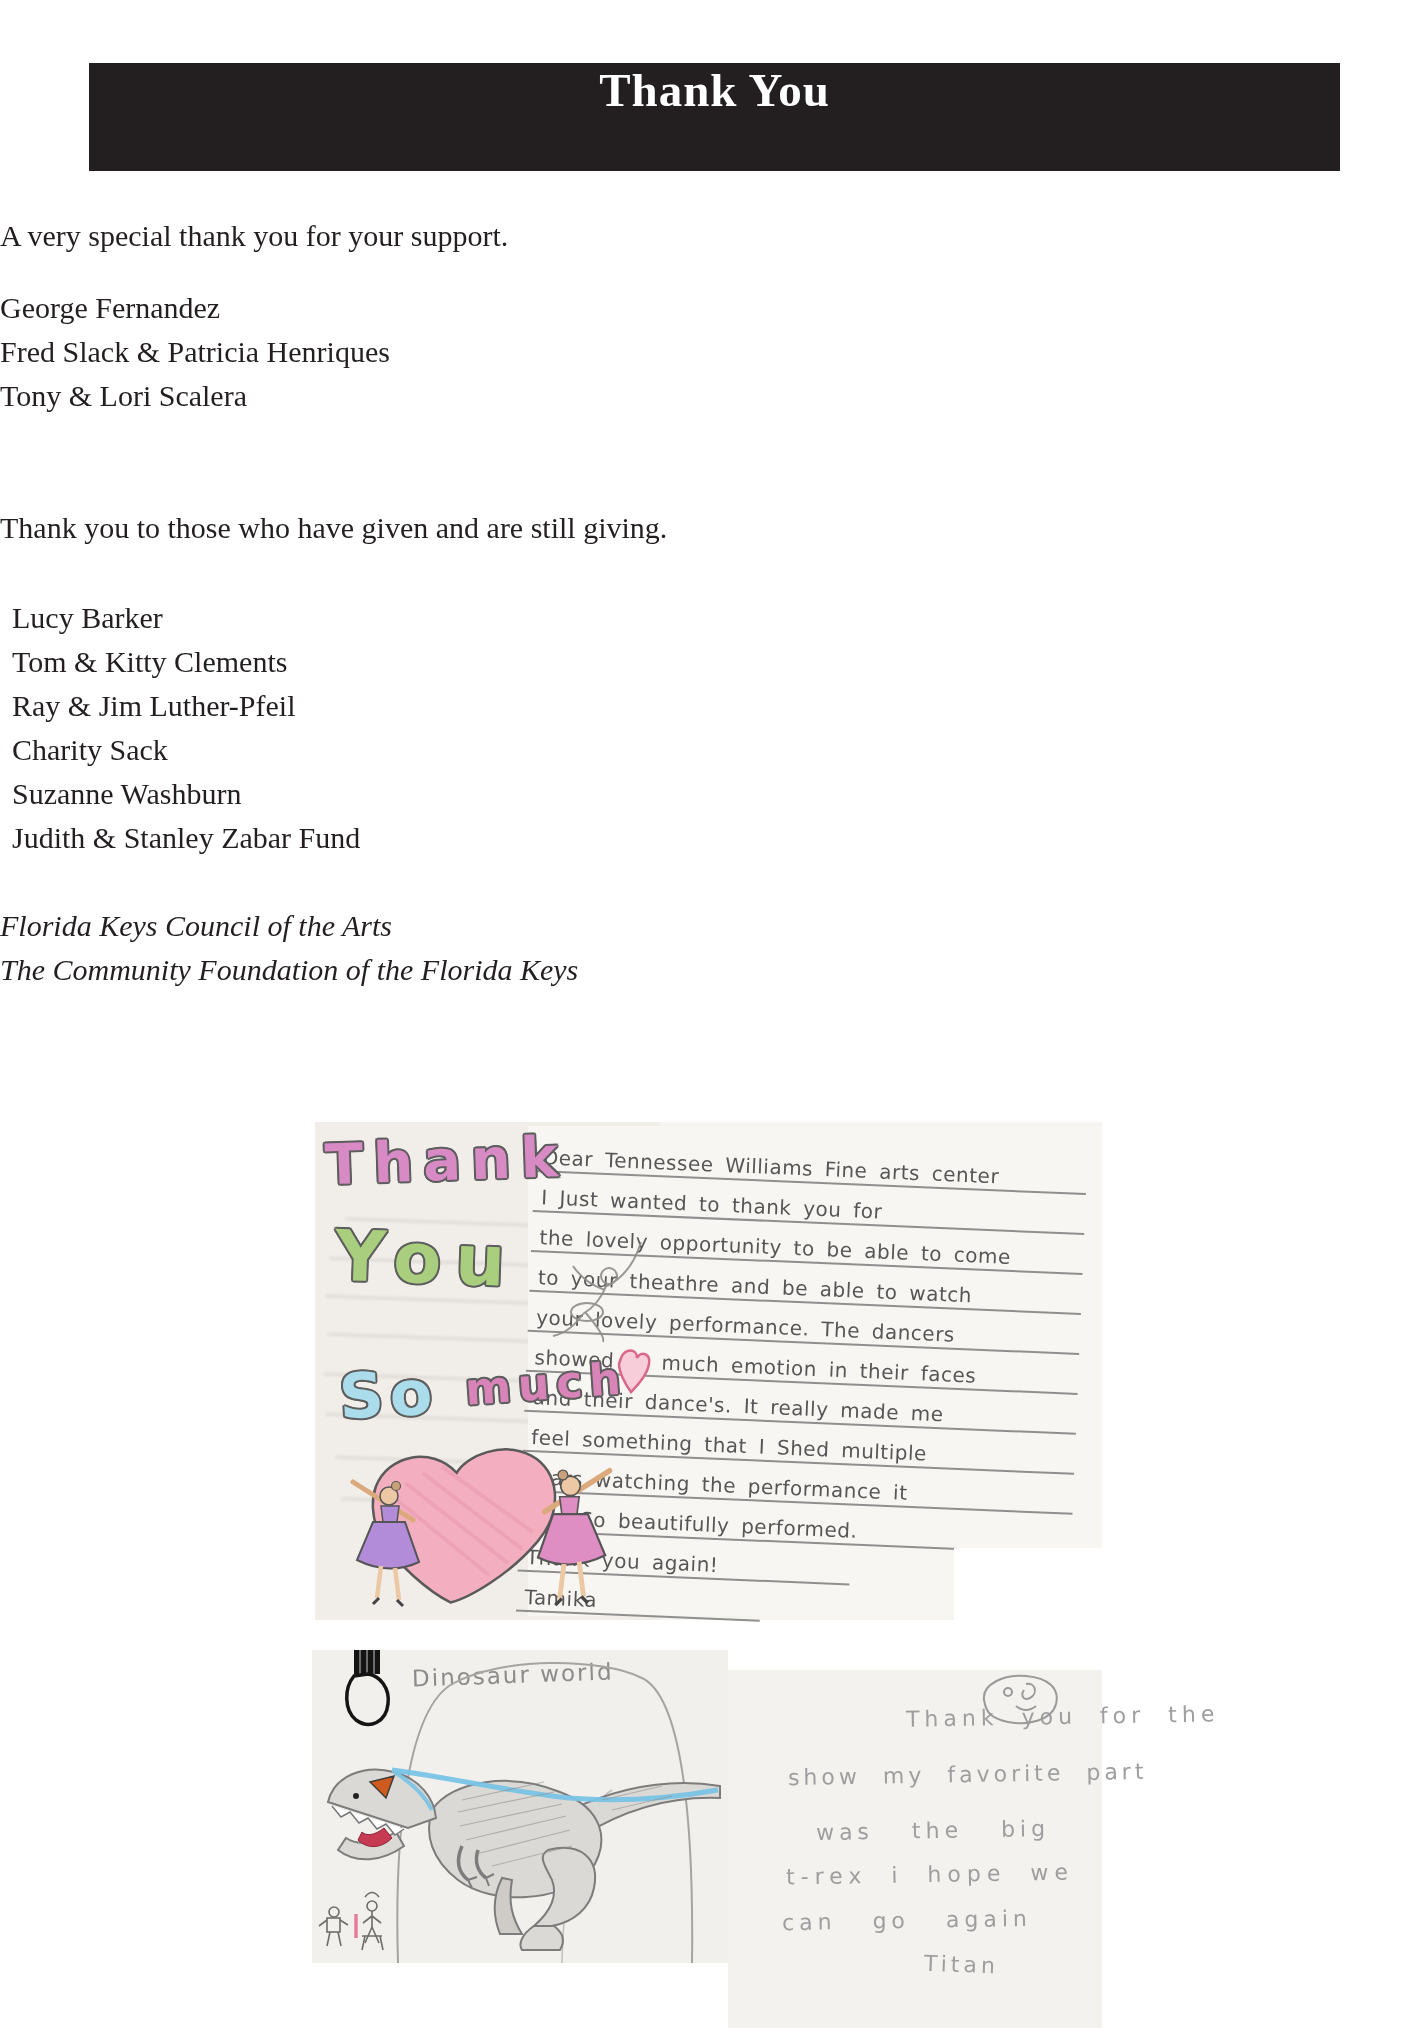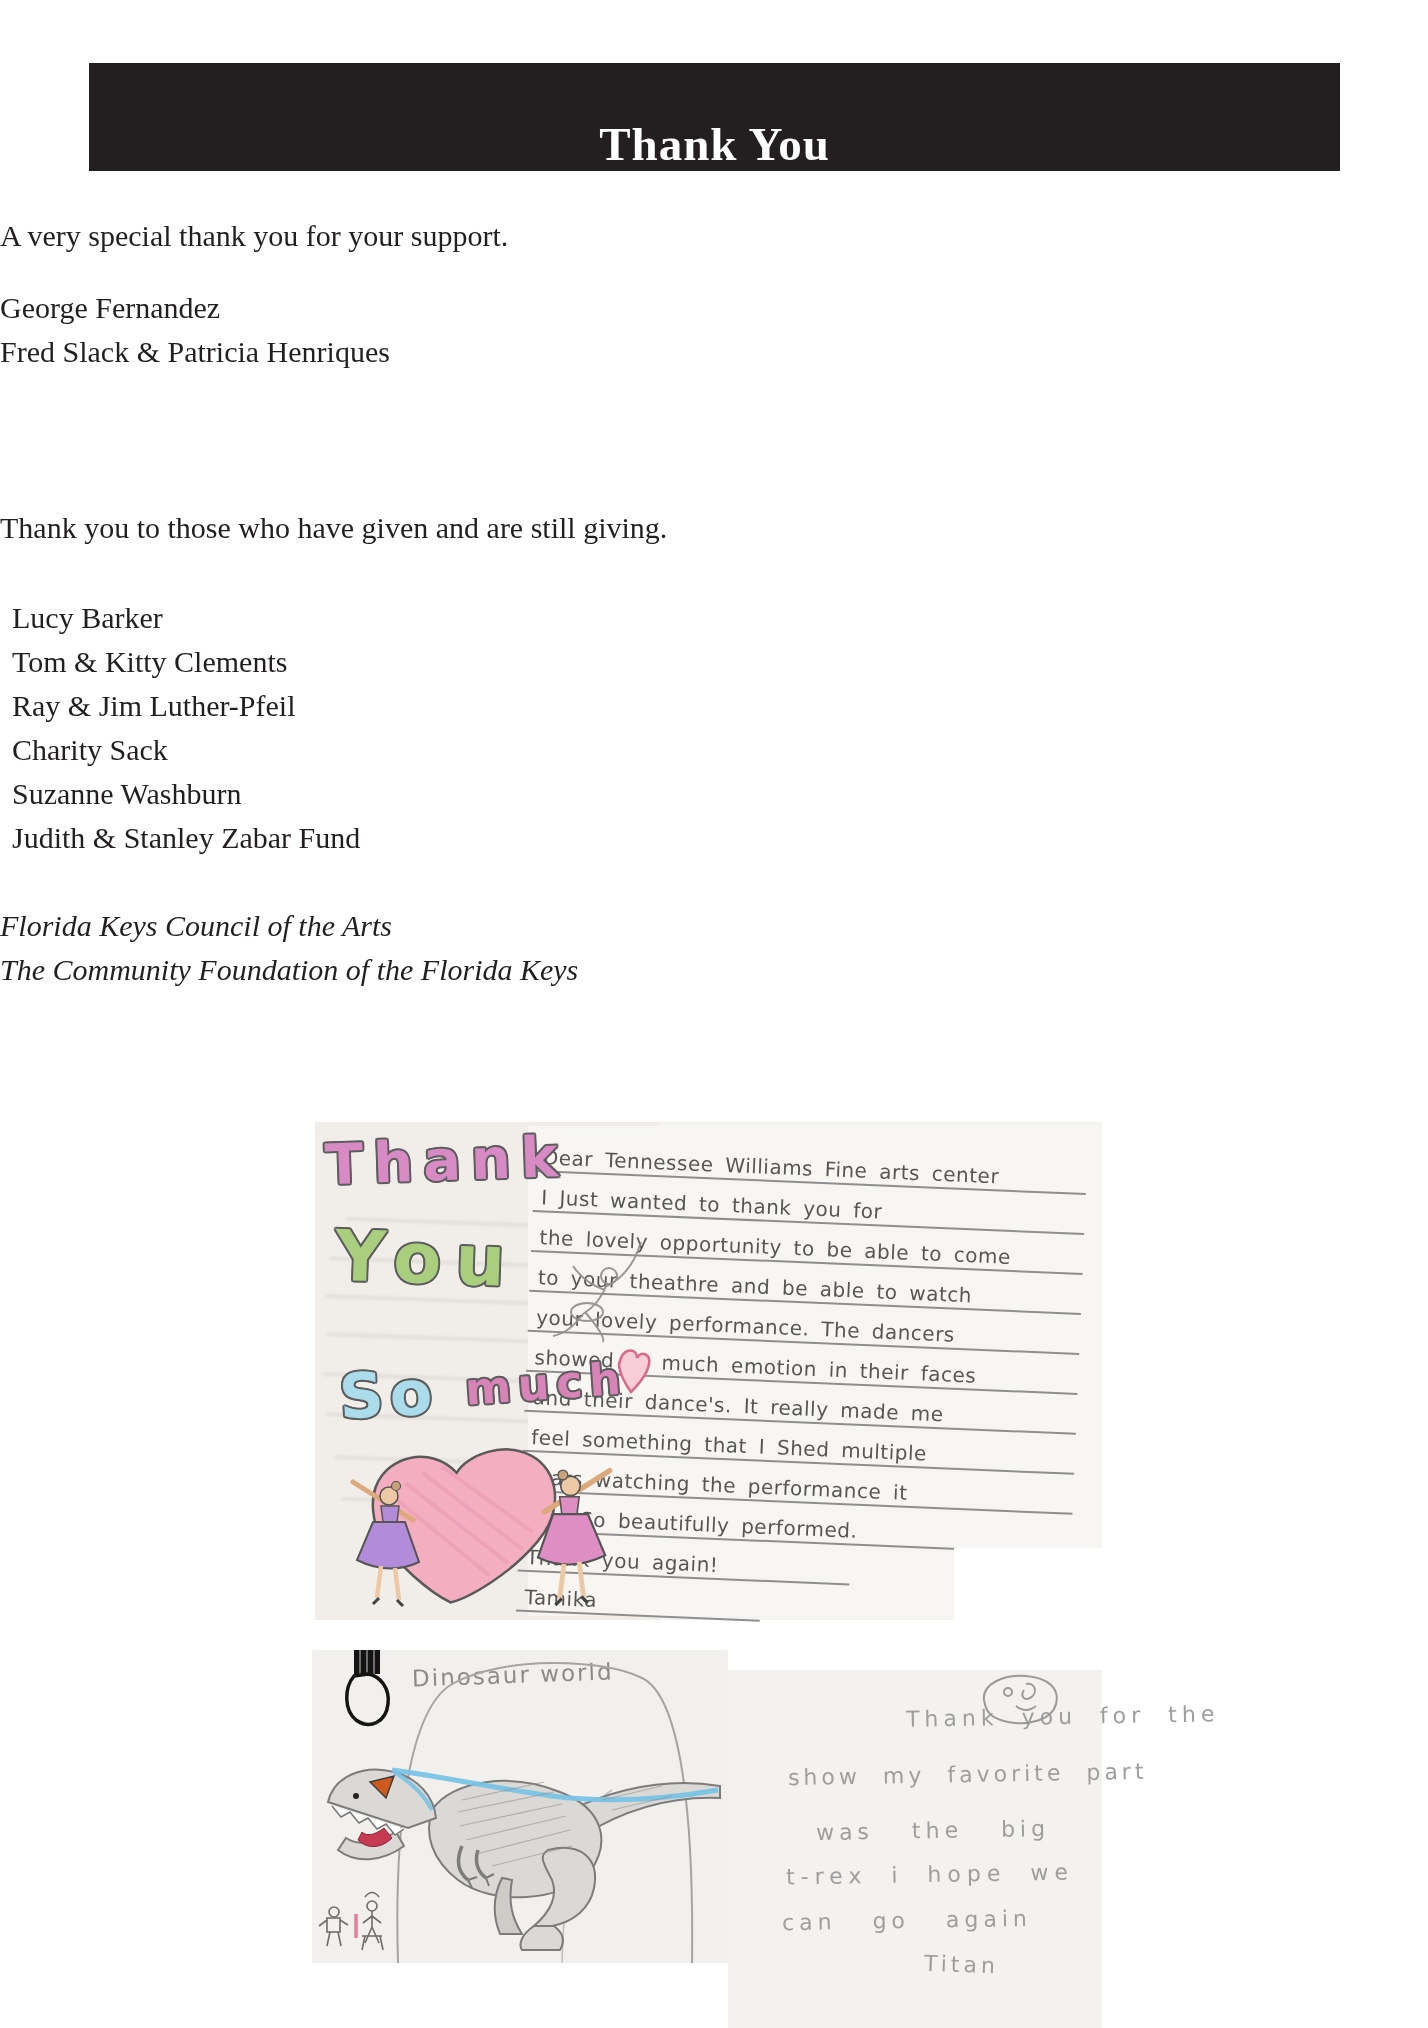--- a/index.html
+++ b/index.html
@@ -1,21 +1,21 @@
 <!DOCTYPE html>
 <html><head>
 <meta charset="utf-8">
 <style>
   html,body{margin:0;padding:0;background:#ffffff;}
   .page{position:relative;width:1428px;height:2028px;background:#ffffff;overflow:hidden;
         font-family:"Liberation Serif",serif;color:#231f20;}
 
   
   .banner{position:absolute;left:89px;top:63px;width:1251px;height:108px;background:#231f20;
-          display:flex;align-items:flex-end;justify-content:center;}
+          display:flex;align-items:flex-start;justify-content:center;}
   .banner .title{color:#ffffff;font-size:47px;font-weight:bold;letter-spacing:1px;}
 
   
   .txtcol{position:absolute;left:0;width:1104px;text-align:left;font-size:30px;line-height:44px;}
   .intro1{top:214px;}
   .names1{top:286px;}
   .intro2{top:506px;}
   .names2{top:596px;padding-left:12px;}
   .orgs{top:904px;font-style:italic;}
 
@@ -65,20 +65,21 @@
 
   <div class="banner">
     <div class="title">Thank You</div>
   </div>
 
   <div class="txtcol intro1">A very special thank you for your support.</div>
 
   <div class="txtcol names1">
     <div>George Fernandez</div>
     <div>Fred Slack &amp; Patricia Henriques</div>
+    <div>Tony &amp; Lori Scalera</div>
   </div>
 
   <div class="txtcol intro2">Thank you to those who have given and are still giving.</div>
 
   <div class="txtcol names2">
     <div>Lucy Barker</div>
     <div>Tom &amp; Kitty Clements</div>
     <div>Ray &amp; Jim Luther-Pfeil</div>
     <div>Charity Sack</div>
     <div>Suzanne Washburn</div>

